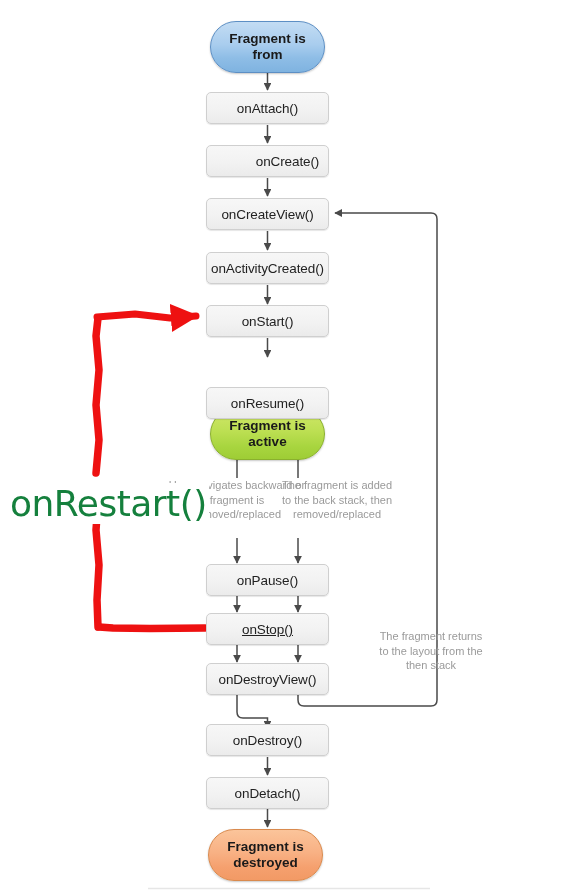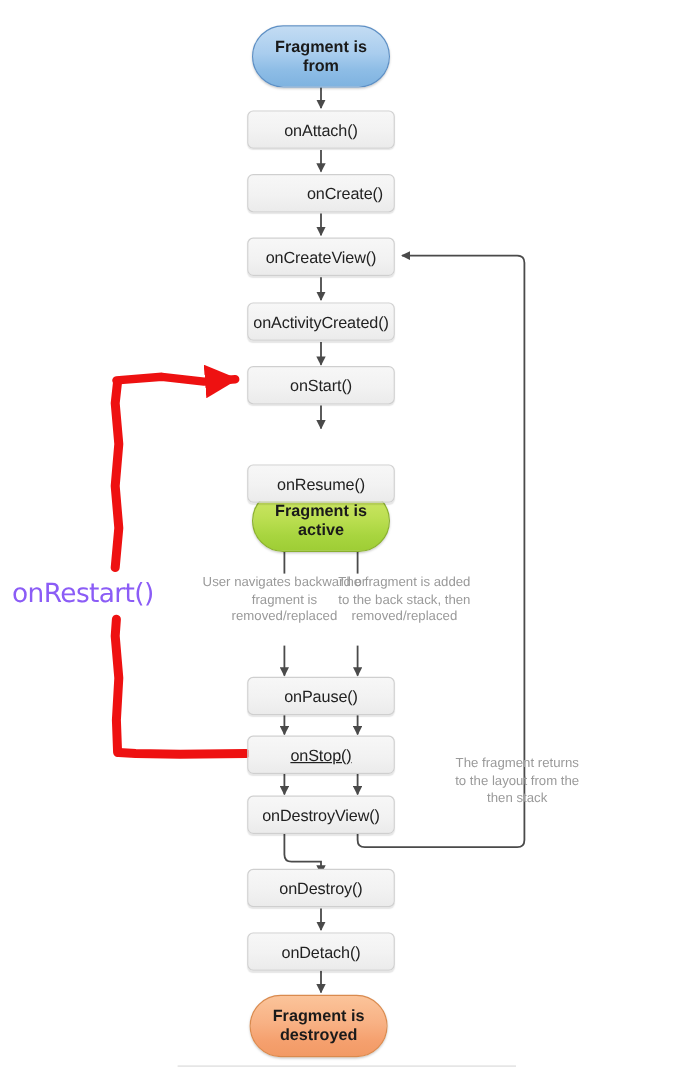--- a/index.html
+++ b/index.html
@@ -83,22 +83,22 @@
     line-height: 1.32;
     text-align: center;
     z-index: 2;
   }
   
   #restart-label {
     position: absolute;
     left: 8px;
     top: 483px;
     font-family: "DejaVu Sans", sans-serif;
-    font-size: 22px;
-    color: #8b5cf6;
+    font-size: 36px;
+    color: #15803d;
     letter-spacing: -0.5px;
     z-index: 6;
     background: #ffffff;
     padding: 0 2px;
   }
 </style>
 </head>
 <body>
 
 <div id="canvas">

